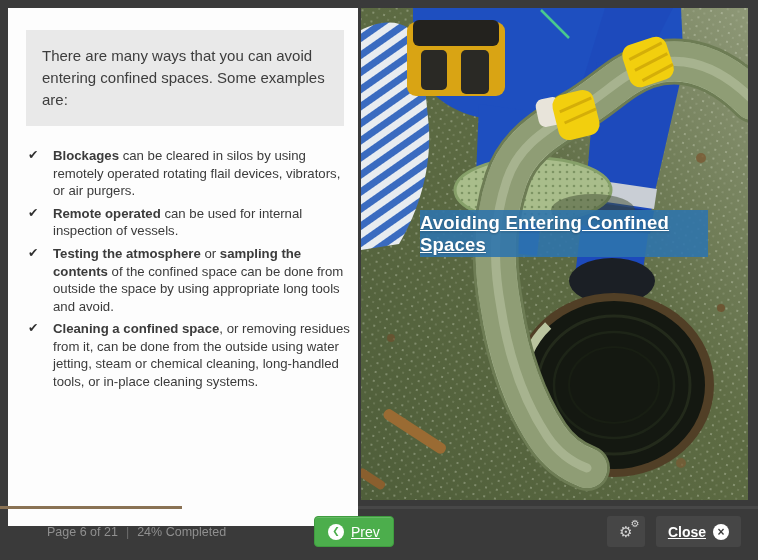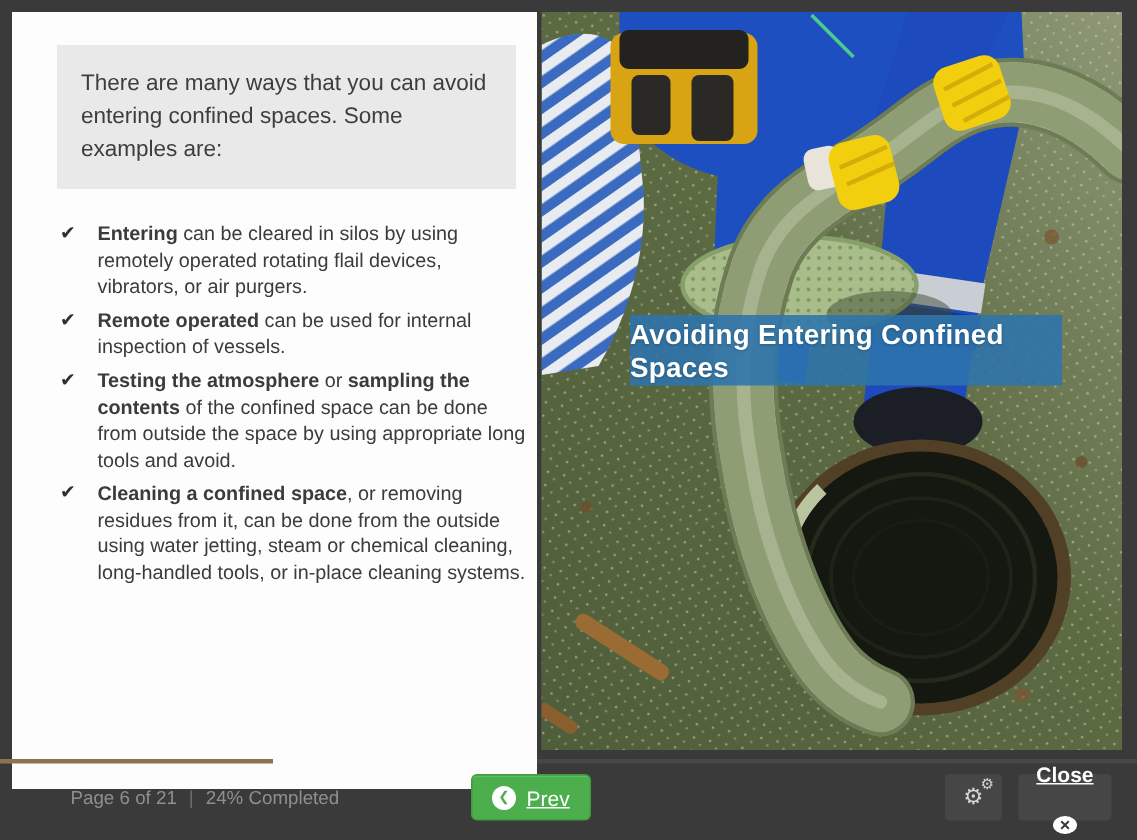--- a/index.html
+++ b/index.html
@@ -6,21 +6,20 @@
   *{box-sizing:border-box;}
   .stage{
     position:relative;width:758px;height:560px;overflow:hidden;
     background:#3a3a3a;
     font-family:"Liberation Sans","DejaVu Sans",sans-serif;
   }
   
   .content-panel{
     position:absolute;left:8px;top:8px;width:350px;height:518px;
     background:#fdfdfd;
-    padding-left:12px;
   }
   .intro-box{
     margin:22px 14px 0 18px;
     background:#e9e9e9;
     padding:15px 16px 16px 16px;
     font-size:15px;line-height:1.45;color:#3d3d3d;
   }
   ul.bullets{
     list-style:none;margin:21px 6px 0 20px;padding:0;
   }
@@ -72,38 +71,38 @@
     font-size:9px;font-weight:bold;color:#4cae4c;line-height:1;
   }
   .right-buttons{position:absolute;right:17px;top:16px;display:flex;gap:11px;}
   .btn-dark{
     height:31px;background:#464646;border:none;border-radius:3px;
     color:#fff;font-size:14px;font-family:inherit;padding:0 12px;
   }
   .btn-settings{width:38px;padding:0;}
   .gears{position:relative;color:#d2d2d2;font-size:15px;line-height:1;}
   .gear-small{position:absolute;font-size:10px;right:-7px;top:-5px;color:#d2d2d2;}
-  .btn-close{gap:20px;font-weight:bold;flex-direction:column;}
+  .btn-close{gap:7px;font-weight:bold;}
   .circ-x{
     width:16px;height:16px;border-radius:50%;background:#ffffff;
     display:inline-flex;align-items:center;justify-content:center;
     color:#3a3a3a;font-size:12px;font-weight:bold;line-height:1;
   }
 </style>
 </head>
 <body>
 
 <div class="stage">
 
   <div class="content-panel">
     <div class="intro-box">
       <span>There are many ways that you can avoid entering confined spaces. Some examples are:</span>
     </div>
     <ul class="bullets">
-        <li><span class="check">✔</span><span><b>Entering</b><span> can be cleared in silos by using remotely operated rotating flail devices, vibrators, or air purgers.</span></span></li>
+        <li><span class="check">✔</span><span><b>Blockages</b><span> can be cleared in silos by using remotely operated rotating flail devices, vibrators, or air purgers.</span></span></li>
         <li><span class="check">✔</span><span><b>Remote operated</b><span> can be used for internal inspection of vessels.</span></span></li>
         <li><span class="check">✔</span><span><b>Testing the atmosphere</b><span> or </span><b>sampling the contents</b><span> of the confined space can be done from outside the space by using appropriate long tools and avoid.</span></span></li>
         <li><span class="check">✔</span><span><b>Cleaning a confined space</b><span>, or removing residues from it, can be done from the outside using water jetting, steam or chemical cleaning, long-handled tools, or in-place cleaning systems.</span></span></li>
       </ul>
   </div>
 
   <div class="photo-panel">
     <svg viewBox="0 0 387 492" preserveAspectRatio="none">
       <defs>
         <linearGradient id="grass" x1="1" y1="0" x2="0" y2="1">
@@ -178,21 +177,21 @@
         <path d="M270,46 L306,40 M272,58 L308,52 M276,70 L310,64" stroke="#d4ae08" stroke-width="3" fill="none" transform="rotate(-18 287 54)"></path>
         <rect x="176" y="90" width="24" height="28" rx="7" fill="#e8e4da" transform="rotate(-12 188 104)"></rect>
         <rect x="194" y="84" width="42" height="46" rx="11" fill="#f2cf0e" transform="rotate(-14 215 107)"></rect>
         <path d="M200,100 L234,94 M202,112 L236,106" stroke="#d4ae08" stroke-width="3" fill="none" transform="rotate(-14 215 107)"></path>
       </g>
 
       <rect x="18" y="418" width="72" height="11" rx="5" fill="#9a6b33" transform="rotate(33 54 423)"></rect>
       <rect x="-4" y="466" width="30" height="9" rx="4" fill="#8a5f2e" transform="rotate(33 10 470)"></rect>
     </svg>
 
-    <div class="banner" style="background: rgba(46, 116, 173, 0.88);">
+    <div class="banner" style="background: rgba(46, 116, 173, 0.88); text-decoration: underline;">
       <span>Avoiding Entering Confined Spaces</span>
     </div>
   </div>
 
   <div class="footer">
     <div class="progress-track">
       <div class="progress-fill" style="width: 24%; background: rgb(138, 114, 84);"></div>
     </div>
 
     <div class="page-status">

